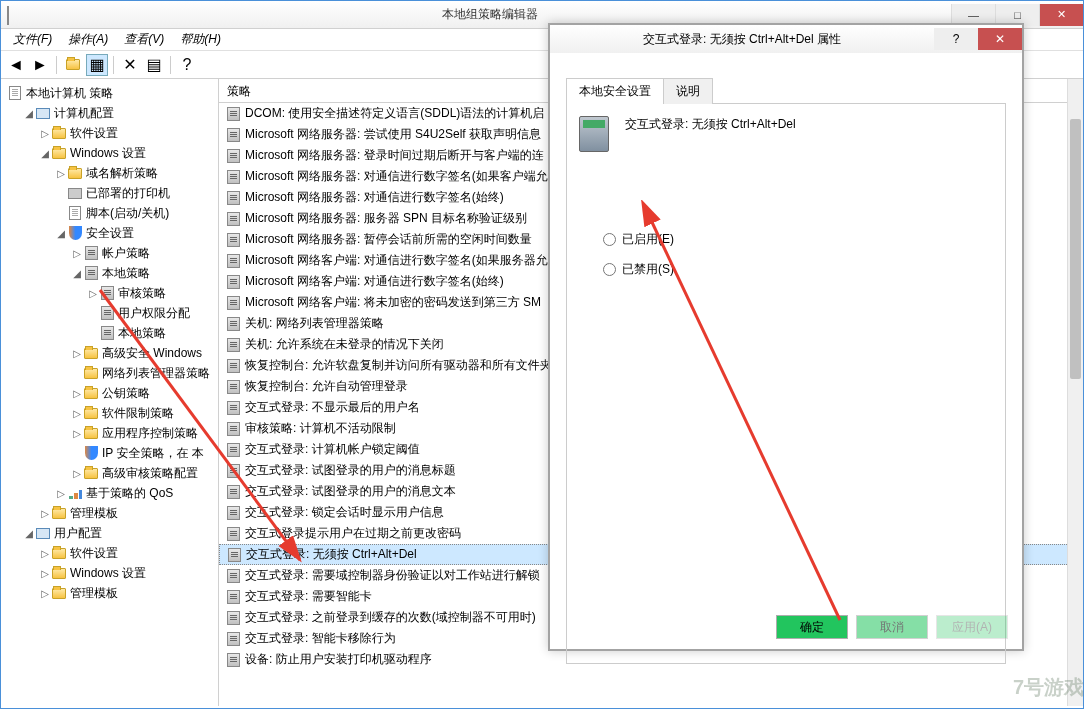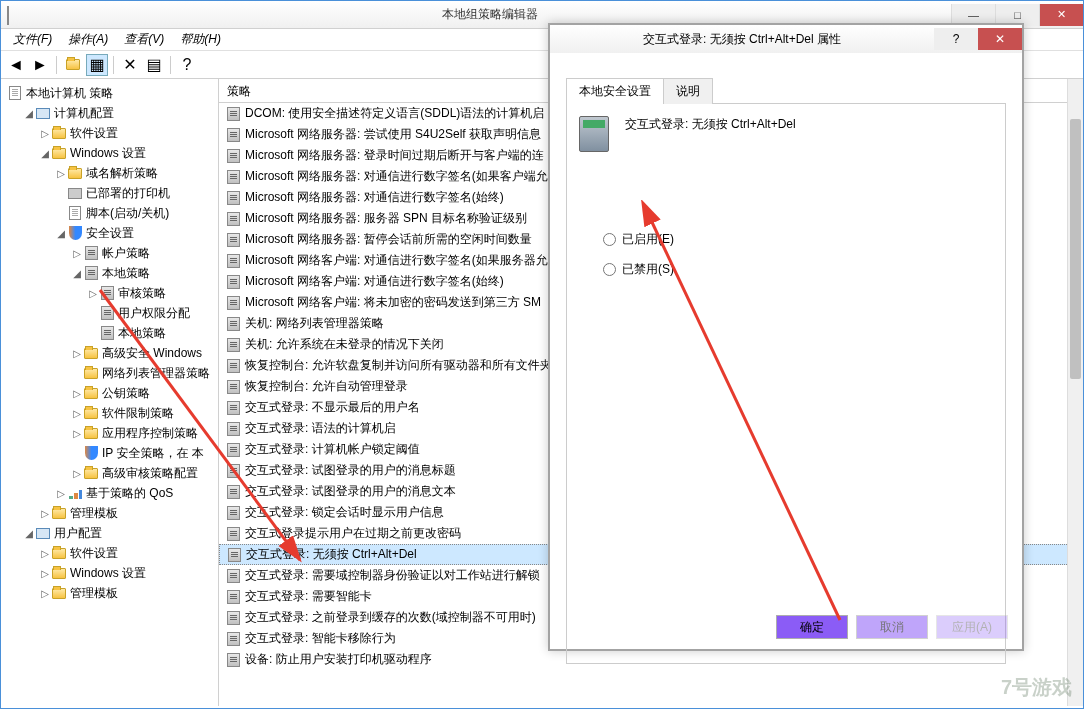--- a/index.html
+++ b/index.html
@@ -48,21 +48,21 @@
 .tab.active { background:#fff; z-index:1; }
 .tab.inactive { background:#f0f0f0; }
 .tab-content { border:1px solid #ccc; border-top:none; height:560px; padding:12px; }
 .policy-hdr { display:flex; gap:14px; align-items:flex-start; }
 .policy-hdr .picon { width:32px; height:38px; }
 .policy-hdr .ptitle { font-size:12px; }
 .radio-group { margin-top:70px; margin-left:24px; font-size:12px; }
 .radio-row { display:flex; align-items:center; height:30px; }
 .radio-row input { margin-right:6px; }
 .dlg-footer { position:absolute; bottom:10px; right:14px; display:flex; gap:8px; }
-.dlg-btn { width:72px; height:24px; font-size:12px; border:1px solid #adadad; background:#8b5cf6; }
+.dlg-btn { width:72px; height:24px; font-size:12px; border:1px solid #adadad; background:#22c55e; }
 
 
 .folder { width:14px; height:11px; background:linear-gradient(#ffe9a6,#f7c342); border:1px solid #c9a227; border-radius:1px; position:relative; }
 .folder:before { content:""; position:absolute; top:-3px; left:0; width:6px; height:3px; background:#f7c342; border:1px solid #c9a227; border-bottom:none; }
 .doc-ic { width:12px; height:14px; background:#fff; border:1px solid #888; position:relative; }
 .doc-ic:after { content:""; position:absolute; top:2px; left:2px; right:2px; height:1px; background:#aaa; box-shadow:0 2px 0 #aaa,0 4px 0 #aaa,0 6px 0 #aaa; }
 .comp-ic { width:14px; height:11px; background:#d6e6f5; border:1px solid #5a8ab8; }
 .pol-ic { width:13px; height:14px; background:linear-gradient(#e8e8e8,#c0c0c0); border:1px solid #888; position:relative; }
 .pol-ic:after { content:""; position:absolute; left:2px; top:3px; right:2px; height:1px; background:#666; box-shadow:0 2px 0 #666,0 4px 0 #666; }
 .shield-ic { width:13px; height:14px; background:linear-gradient(90deg,#d84,#38f 50%); border-radius:0 0 50% 50%; }
@@ -71,21 +71,21 @@
 .server3d { width:30px; height:36px; background:linear-gradient(#c0c8d0,#8090a0); border:1px solid #666; border-radius:2px; position:relative; }
 .server3d:before { content:""; position:absolute; top:3px; left:3px; right:3px; height:8px; background:#4a6; }
 
 .scrollbar { position:absolute; right:0; top:0; bottom:0; width:16px; background:#f0f0f0; border-left:1px solid #ddd; }
 .scrollbar .thumb { position:absolute; left:2px; right:2px; background:#c0c0c0; border-radius:2px; }
 
 
 .arrow { position:absolute; pointer-events:none; }
 
 
-.watermark { position:absolute; right:12px; bottom:8px; font-size:20px; color:rgba(120,140,120,0.4); font-weight:bold; }
+.watermark { position:absolute; right:0; bottom:8px; font-size:20px; color:rgba(120,140,120,0.4); font-weight:bold; }
 </style>
 </head>
 <body>
 
 <div class="main-window">
   <div class="titlebar">
     <span class="sysicon"><span class="doc-ic"></span></span>
     <span class="title">本地组策略编辑器</span>
     <div class="winbtns">
       <div class="winbtn">—</div>
@@ -405,21 +405,21 @@
           <div class="list-item">
             <span class="ic">
               <span class="pol-ic"></span>
             </span>
             <span>交互式登录: 不显示最后的用户名</span>
           </div>
           <div class="list-item">
             <span class="ic">
               <span class="pol-ic"></span>
             </span>
-            <span>交互式登录: 语法的计算机启</span>
+            <span>审核策略: 计算机不活动限制</span>
           </div>
           <div class="list-item">
             <span class="ic">
               <span class="pol-ic"></span>
             </span>
             <span>交互式登录: 计算机帐户锁定阈值</span>
           </div>
           <div class="list-item">
             <span class="ic">
               <span class="pol-ic"></span>

